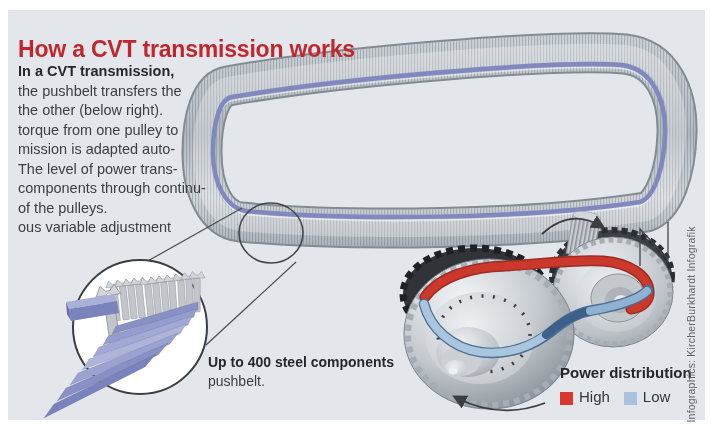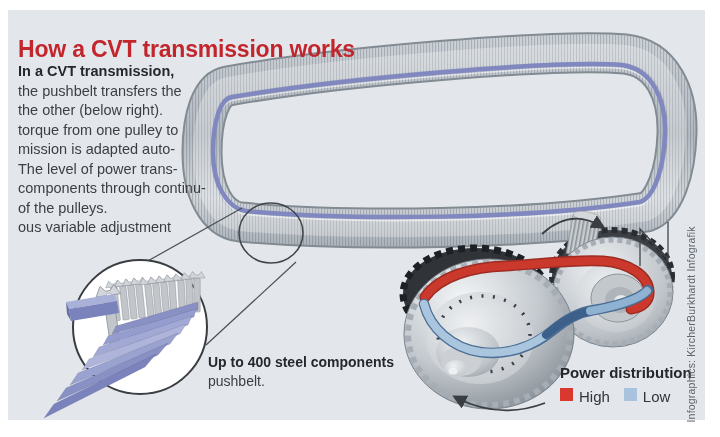--- a/index.html
+++ b/index.html
@@ -10,21 +10,21 @@
   .title{position:absolute;left:18px;top:36px;margin:0;font-size:23px;font-weight:700;
          letter-spacing:-0.2px;color:#c2262c;}
   .intro{position:absolute;left:18px;top:62px;width:200px;font-size:14.5px;line-height:19.5px;
          color:#3b3e43;}
   .intro .lead{font-weight:700;color:#24272b;}
   .note{position:absolute;left:208px;top:353px;width:200px;font-size:14px;line-height:19px;
         color:#3b3e43;}
   .note .lead{font-weight:700;color:#24272b;}
   .legend{position:absolute;left:560px;top:364px;}
   .legend-title{font-size:15px;font-weight:700;color:#24272b;}
-  .legend-row{display:flex;align-items:flex-start;margin-top:7px;font-size:15px;color:#33363b;}
+  .legend-row{display:flex;align-items:flex-end;margin-top:7px;font-size:15px;color:#33363b;}
   .swatch{display:inline-block;width:13px;height:13px;margin-right:6px;}
   .swatch.low{margin-left:14px;}
   .credit{position:absolute;left:551px;top:276px;width:280px;height:13px;
           transform:rotate(-90deg);transform-origin:50% 50%;
           font-size:10.5px;color:#5d646c;text-align:left;letter-spacing:0.2px;}
 </style>
 </head>
 <body>
 
 <div class="page">

